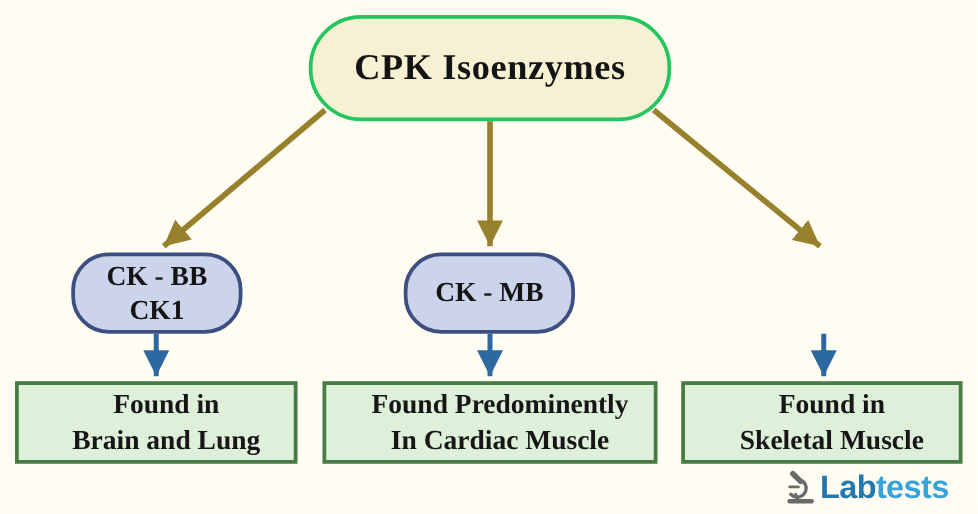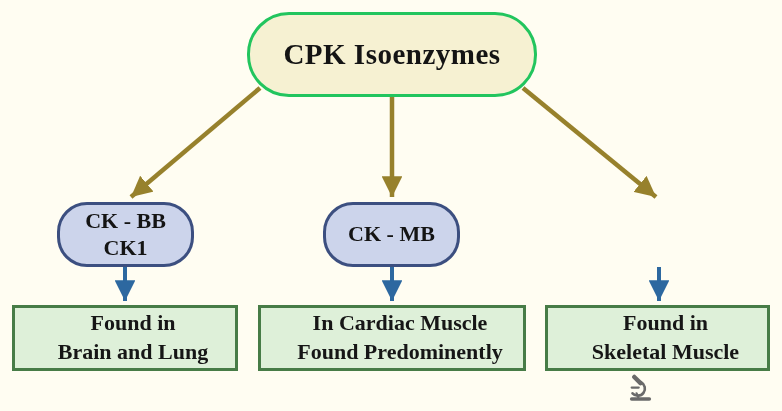--- a/index.html
+++ b/index.html
@@ -105,33 +105,36 @@
   </div>
   <div class="node branch-node branch-1">
     <div>CK - MB</div>
   </div>
 
   <div class="node finding-node finding-0">
     <div>Found in</div>
     <div>Brain and Lung</div>
   </div>
   <div class="node finding-node finding-1">
+    <div>Found Predominently</div>
     <div>In Cardiac Muscle</div>
-    <div>Found Predominently</div>
   </div>
   <div class="node finding-node finding-2">
     <div>Found in</div>
     <div>Skeletal Muscle</div>
   </div>
 
   <div class="logo">
     <svg width="23" height="28" viewBox="0 0 26 30">
       <g stroke="#6a6a6a" fill="none" stroke-linecap="round">
         <line x1="6" y1="2.5" x2="13" y2="9.5" stroke-width="5"></line>
         <path d="M13.5,8.5 a 8,8 0 1 1 -9.5,12.5" stroke-width="3"></path>
         <line x1="3" y1="14.5" x2="11" y2="14.5" stroke-width="2.5"></line>
         <line x1="8.5" y1="21" x2="10.5" y2="25.5" stroke-width="2.5"></line>
         <line x1="3" y1="27.5" x2="23" y2="27.5" stroke-width="4"></line>
       </g>
     </svg>
+    <span>
+      <span class="logo-primary">Lab</span><span class="logo-secondary">tests</span>
+    </span>
   </div>
 
 </div>
 
 </body></html>

